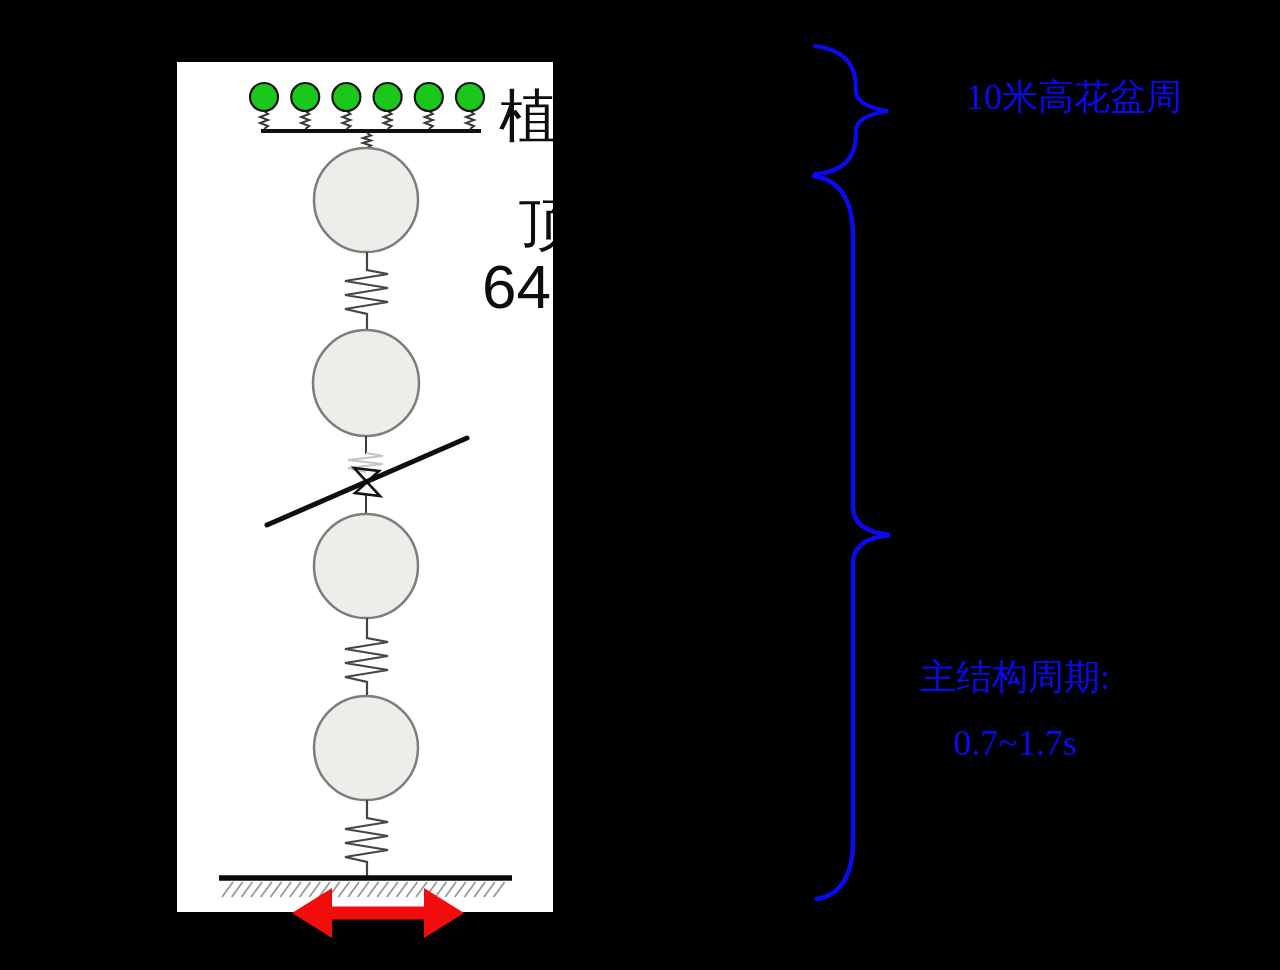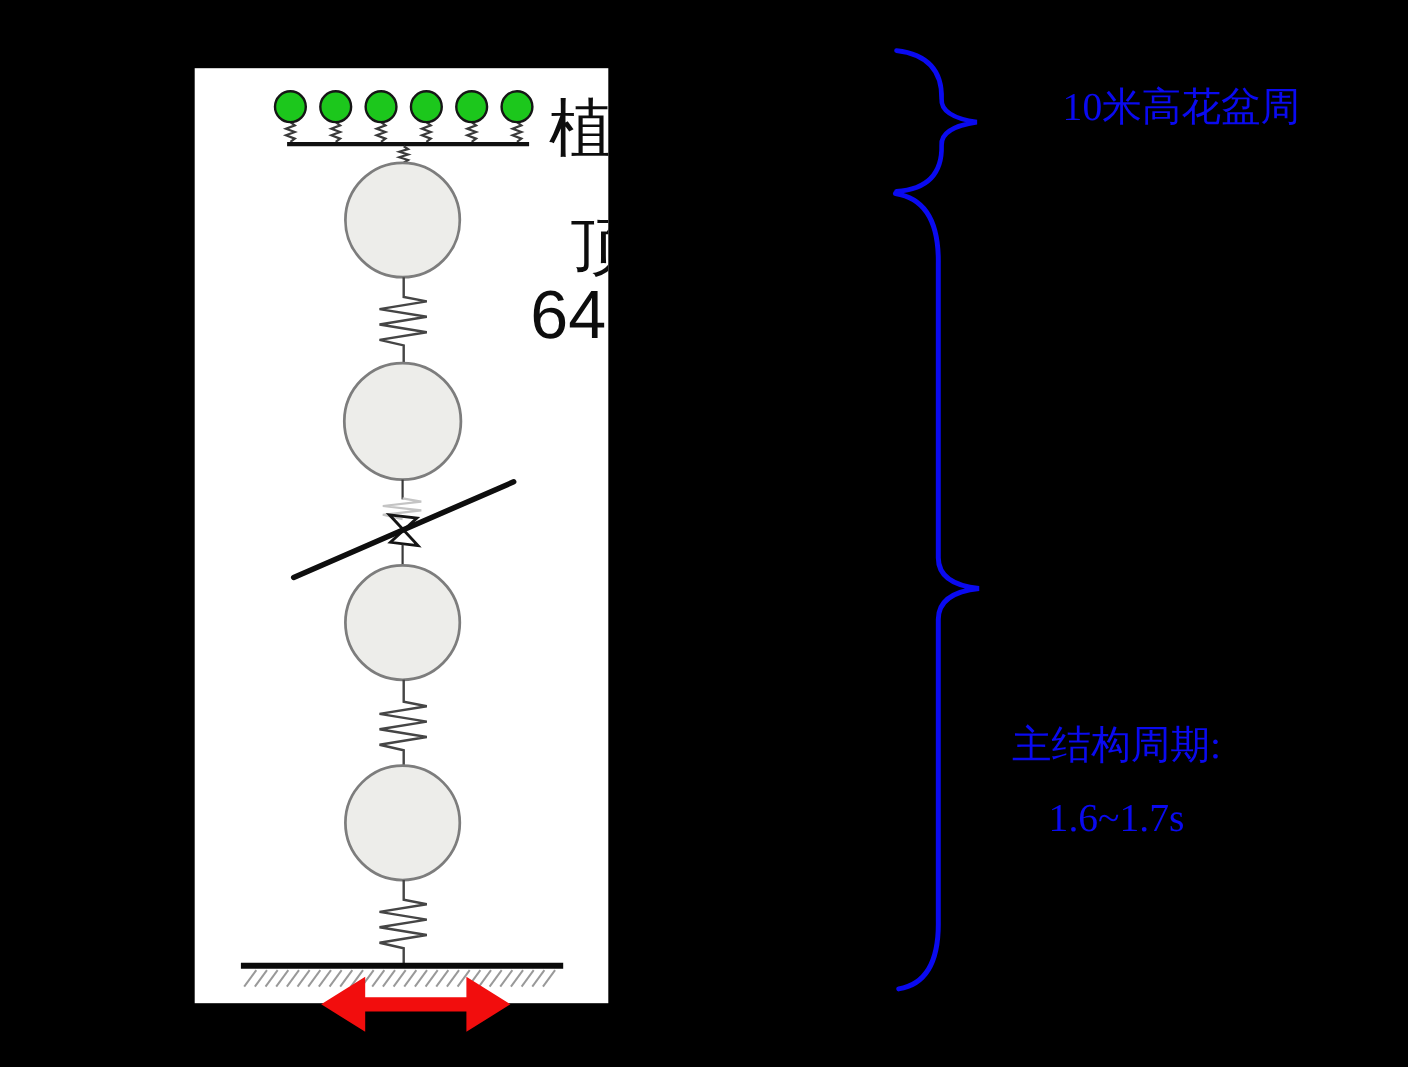--- a/index.html
+++ b/index.html
@@ -113,16 +113,16 @@
   <svg class="brace-svg" width="110" height="880" viewBox="0 0 110 880">
     <path class="brace" d="M 20 11 Q 62 16 61 55 Q 60 71 93 76 Q 60 81 61 97 Q 62 136 20 139" fill="none" stroke="#0a0af0" stroke-width="4.2" stroke-linecap="round"></path>
     <path class="brace" d="M 19 141 Q 59 147 58 205 L 58 472 Q 58 496 95 500 Q 58 504 58 528 L 58 802 Q 59 858 22 864" fill="none" stroke="#0a0af0" stroke-width="4.5" stroke-linecap="round"></path>
   </svg>
 
   <div class="ann ann-top" style="color: rgb(10, 10, 240);">
     <div>10米高花盆周</div>
   </div>
   <div class="ann ann-bottom" style="color: rgb(10, 10, 240);">
     <div>主结构周期:</div>
-    <div>1.6~1.7s</div>
+    <div>0.7~1.7s</div>
   </div>
 
 </div>
 
 </body></html>

